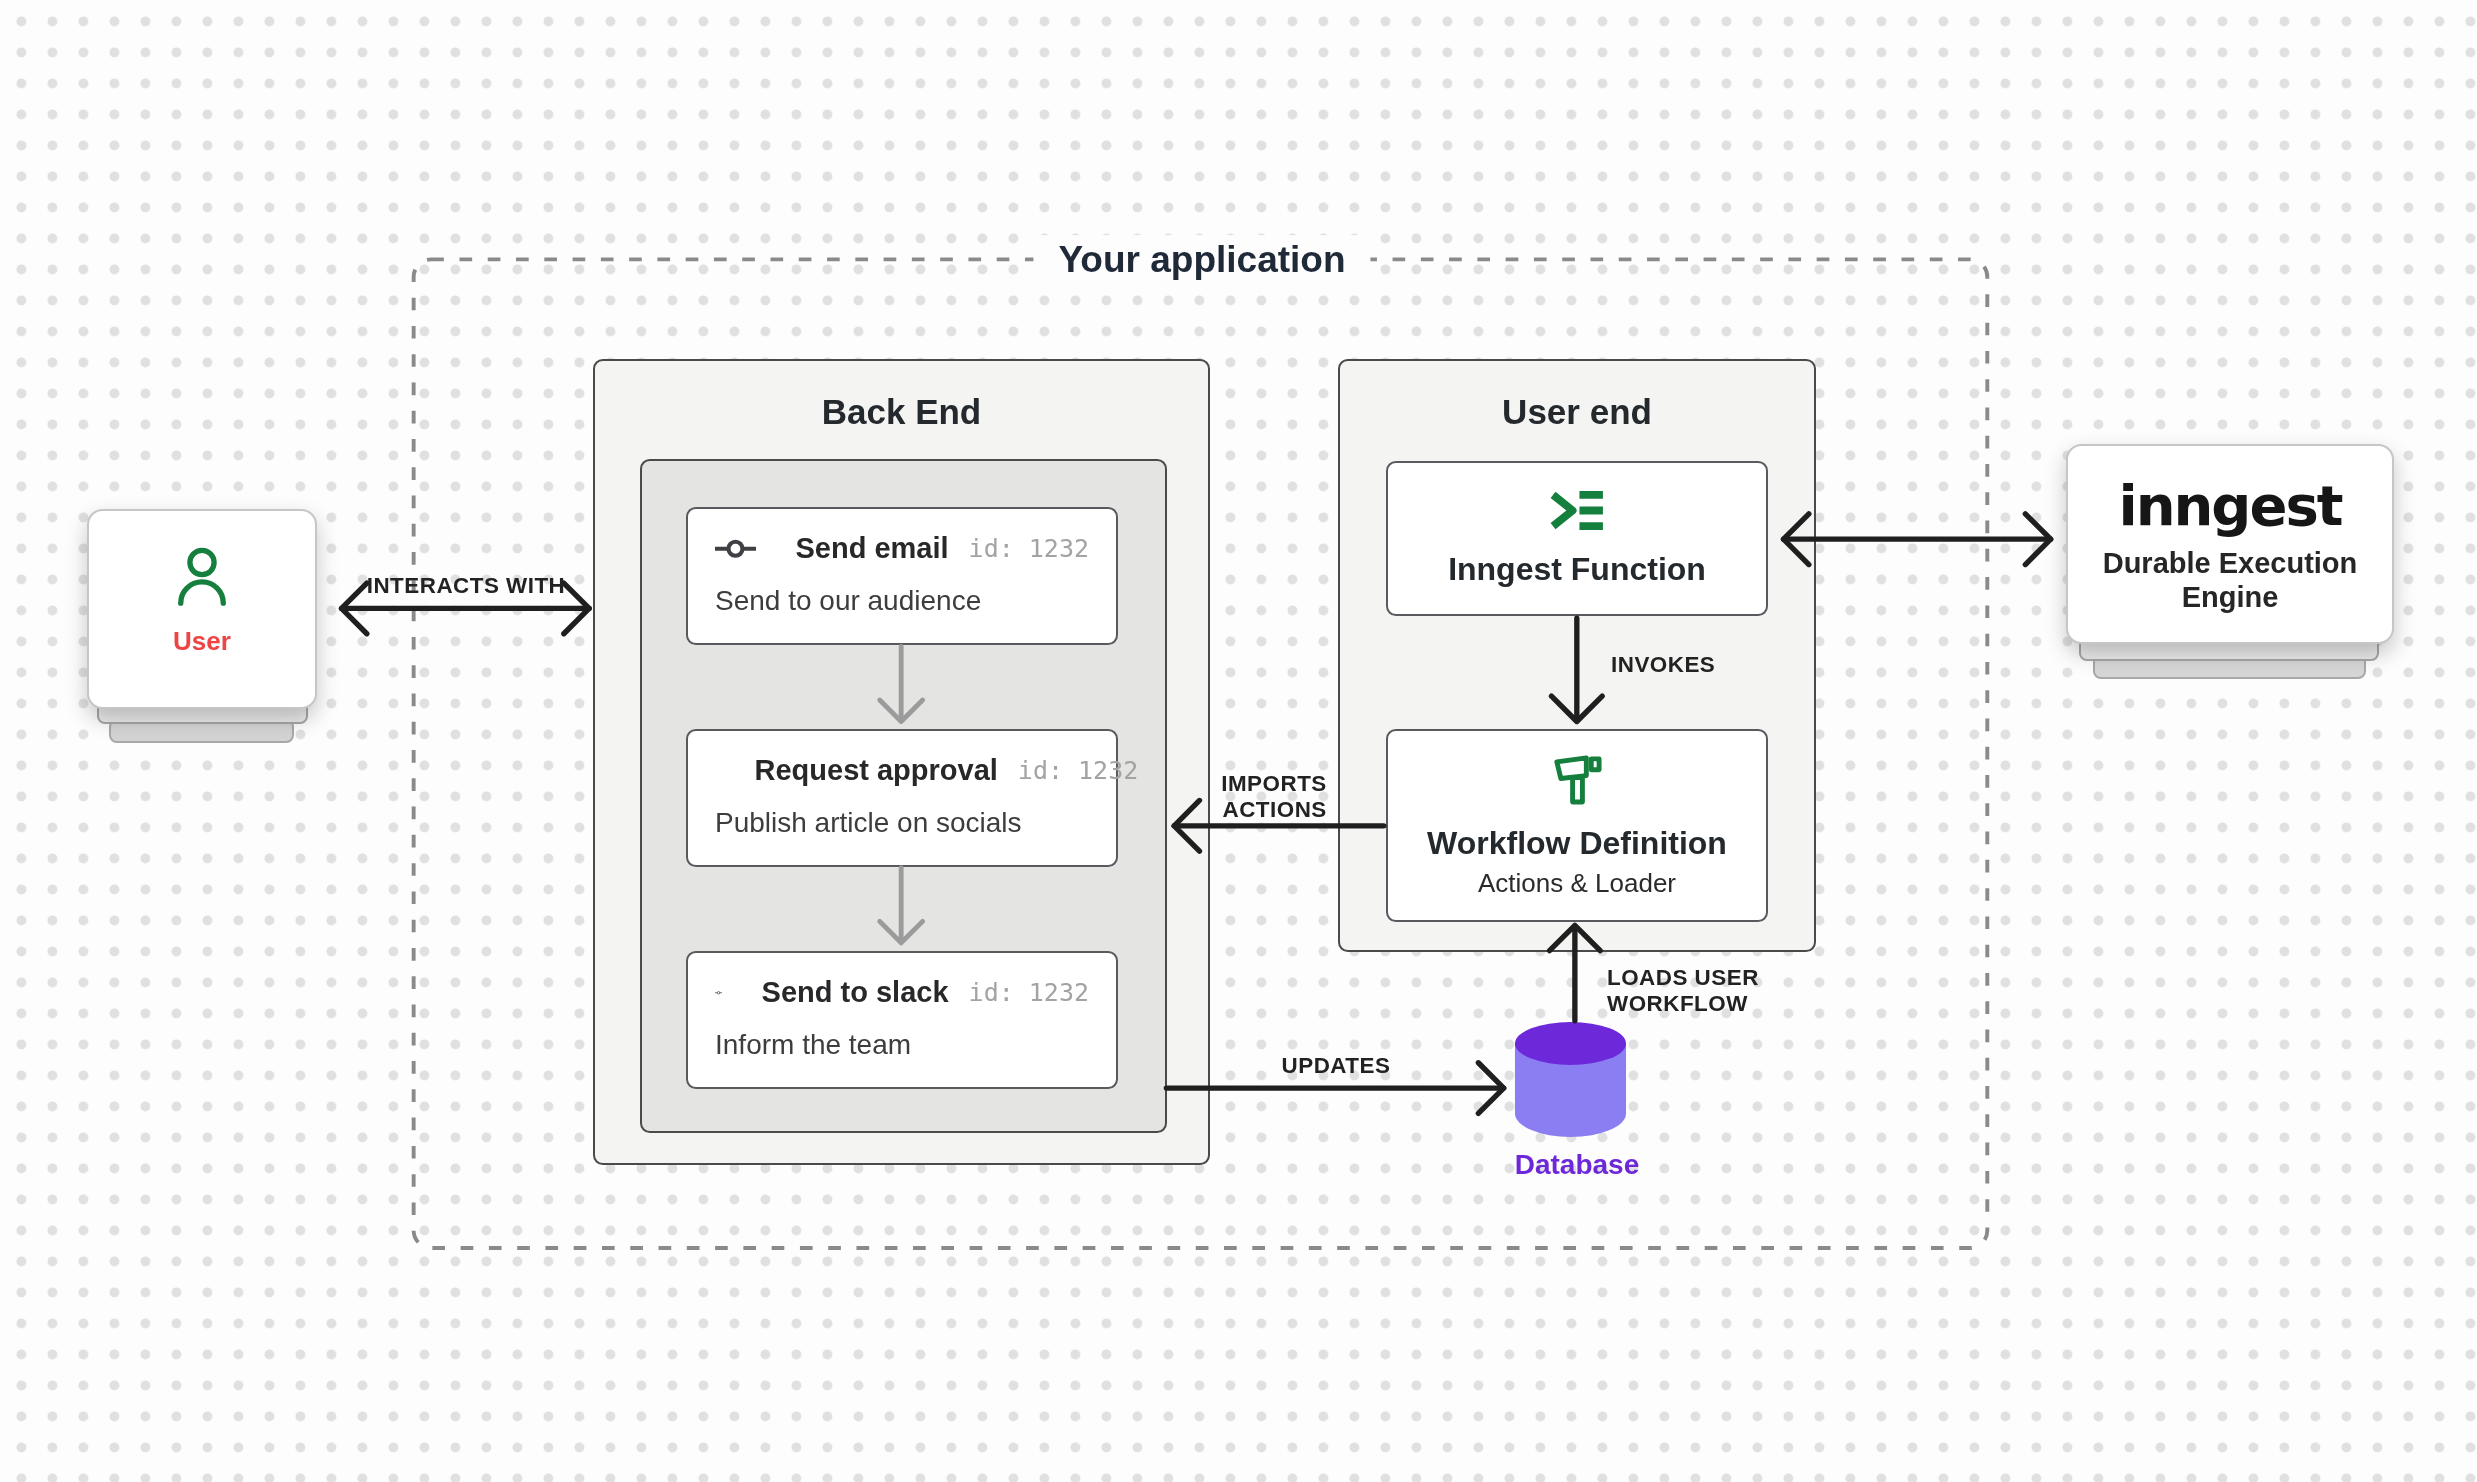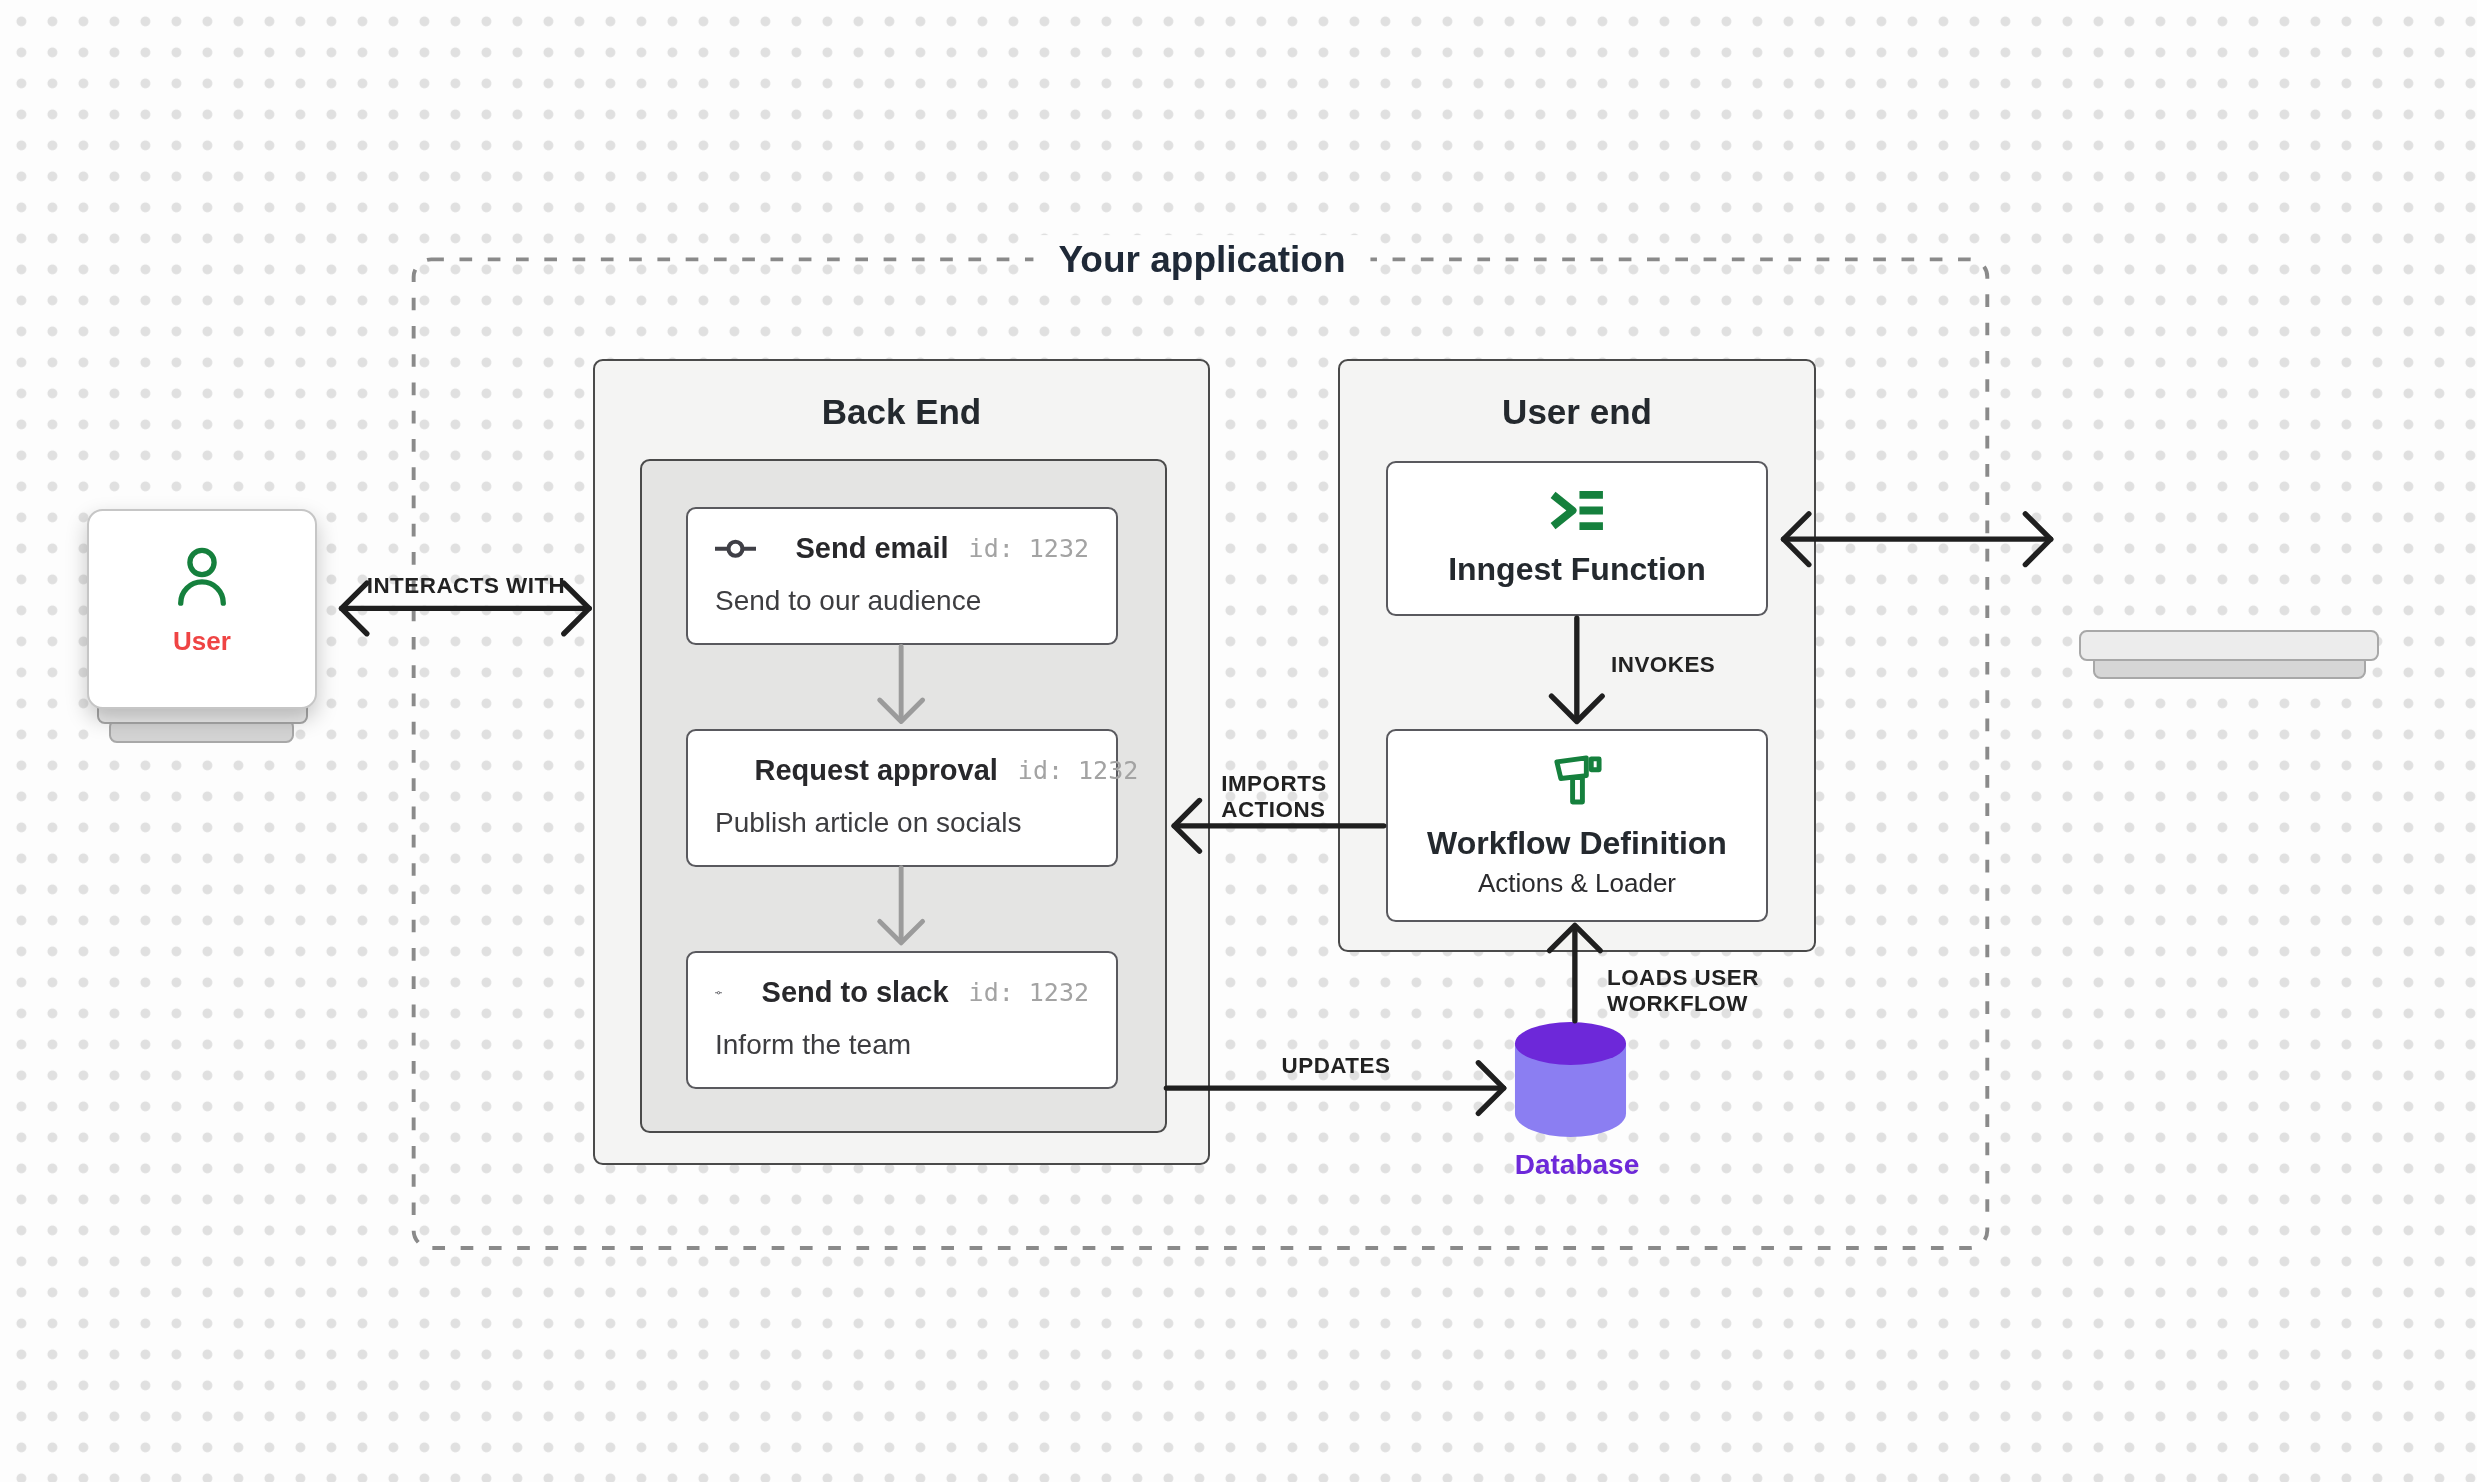--- a/index.html
+++ b/index.html
@@ -63,21 +63,21 @@
   
   .db-icon { position:absolute; left:1514px; top:1020px; z-index:10; }
   .db-label { position:absolute; left:1577px; top:1149px; transform:translateX(-50%);
     font-size:28px; font-weight:700; color:#6d28d9; z-index:10; }
 
   
   .edge-label { position:absolute; font-size:22.4px; font-weight:700; color:#222222;
     letter-spacing:0.5px; z-index:50; white-space:nowrap; }
   .lbl-interacts { left:466px; top:586px; transform:translate(-50%,-50%); }
   .lbl-invokes  { left:1611px; top:665px; transform:translateY(-50%); }
-  .lbl-imports  { left:1274px; top:797px; transform:translate(-50%,-50%); text-align:left; line-height:26px; }
+  .lbl-imports  { left:1274px; top:797px; transform:translate(-50%,-50%); text-align:right; line-height:26px; }
   .lbl-updates  { left:1336px; top:1066px; transform:translate(-50%,-50%); }
   .lbl-loads    { left:1607px; top:991px; transform:translateY(-50%); text-align:left; line-height:26px; }
 
   
   #edges { position:absolute; left:0; top:0; z-index:40; pointer-events:none; }
 </style>
 </head>
 <body>
 
 <div id="canvas">
@@ -205,20 +205,24 @@
   </div>
 
   <svg class="db-icon" width="113" height="119" viewBox="0 0 116 122">
     <path d="M1 24 V96 A57 24 0 0 0 115 96 V24 Z" fill="#8b7ef2"></path>
     <ellipse cx="58" cy="24" rx="57" ry="22" fill="#6d28d9"></ellipse>
   </svg>
   <div class="db-label">Database</div>
 
   <div class="ped ped-e1"></div>
   <div class="ped ped-e2"></div>
+  <div class="big-node node-engine">
+    <div class="brand-word">inngest</div>
+    <div class="brand-sub">Durable Execution Engine</div>
+  </div>
 
   <div class="edge-label lbl-interacts">INTERACTS WITH</div>
   <div class="edge-label lbl-invokes">INVOKES</div>
   <div class="edge-label lbl-imports">
     <div>IMPORTS</div>
     <div>ACTIONS</div>
   </div>
   <div class="edge-label lbl-updates">UPDATES</div>
   <div class="edge-label lbl-loads">
     <div>LOADS USER</div>

